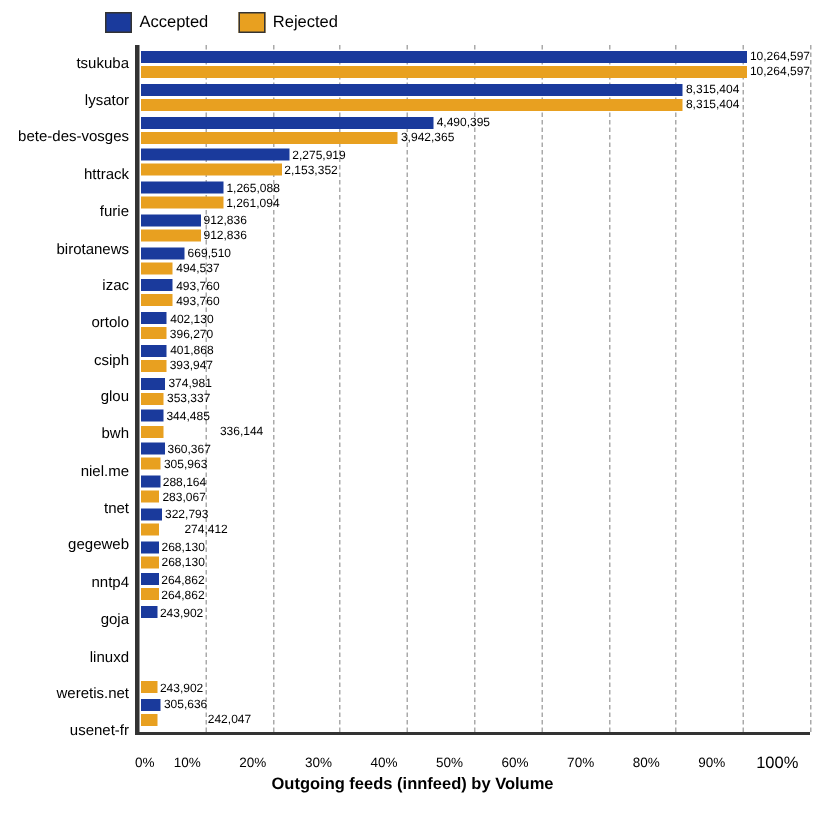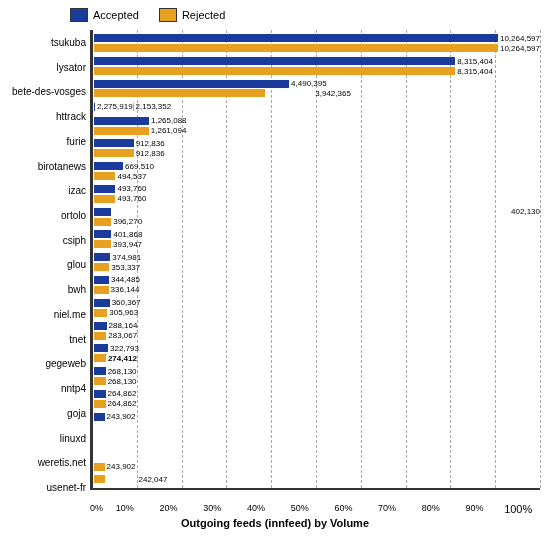--- a/index.html
+++ b/index.html
@@ -157,26 +157,26 @@
             <div style="display: flex; align-items: center; height: 9px;">
               <div class="bar rejected" style="width: 81.0105%; height: 8px;"></div>
               <span class="bar-label" style="font-size: 8px; margin-left: 2px;">8,315,404</span>
             </div>
           </div>
           <div style="display: flex; flex-direction: column; padding-left: 2px;">
             <div style="display: flex; align-items: flex-end; height: 9px; margin-bottom: 1px;">
               <div class="bar accepted" style="width: 43.7464%; height: 8px;"></div>
               <span class="bar-label" style="font-size: 8px; margin-left: 2px;">4,490,395</span>
             </div>
-            <div style="display: flex; align-items: flex-start; height: 9px; gap: 48px;">
+            <div style="display: flex; align-items: flex-end; height: 9px;">
               <div class="bar rejected" style="width: 38.4074%; height: 8px;"></div>
               <span class="bar-label" style="font-size: 8px; margin-left: 2px;">3,942,365</span>
             </div>
           </div>
-          <div style="display: flex; flex-direction: row; padding-left: 2px;">
+          <div style="display: flex; flex-direction: column; padding-left: 2px;">
             <div style="display: flex; align-items: center; height: 9px; margin-bottom: 1px;">
               <div class="bar accepted" style="width: 22.1725%; height: 8px;"></div>
               <span class="bar-label" style="font-size: 8px; margin-left: 2px;">2,275,919</span>
             </div>
             <div style="display: flex; align-items: center; height: 9px;">
               <div class="bar rejected" style="width: 20.9784%; height: 8px;"></div>
               <span class="bar-label" style="font-size: 8px; margin-left: 2px;">2,153,352</span>
             </div>
           </div>
           <div style="display: flex; flex-direction: column; padding-left: 2px;">
@@ -213,21 +213,21 @@
             <div style="display: flex; align-items: center; height: 9px; margin-bottom: 1px;">
               <div class="bar accepted" style="width: 4.81032%; height: 8px;"></div>
               <span class="bar-label" style="font-size: 8px; margin-left: 2px;">493,760</span>
             </div>
             <div style="display: flex; align-items: center; height: 9px;">
               <div class="bar rejected" style="width: 4.81032%; height: 8px;"></div>
               <span class="bar-label" style="font-size: 8px; margin-left: 2px;">493,760</span>
             </div>
           </div>
           <div style="display: flex; flex-direction: column; padding-left: 2px;">
-            <div style="display: flex; align-items: center; height: 9px; margin-bottom: 1px; justify-content: space-between;">
+            <div style="display: flex; align-items: center; height: 9px; margin-bottom: 1px;">
               <div class="bar accepted" style="width: 3.91764%; height: 8px;"></div>
               <span class="bar-label" style="font-size: 8px; margin-left: 2px;">402,130</span>
             </div>
             <div style="display: flex; align-items: center; height: 9px;">
               <div class="bar rejected" style="width: 3.86055%; height: 8px;"></div>
               <span class="bar-label" style="font-size: 8px; margin-left: 2px;">396,270</span>
             </div>
           </div>
           <div style="display: flex; flex-direction: column; padding-left: 2px;">
             <div style="display: flex; align-items: center; height: 9px; margin-bottom: 1px;">
@@ -247,21 +247,21 @@
             <div style="display: flex; align-items: center; height: 9px;">
               <div class="bar rejected" style="width: 3.44229%; height: 8px;"></div>
               <span class="bar-label" style="font-size: 8px; margin-left: 2px;">353,337</span>
             </div>
           </div>
           <div style="display: flex; flex-direction: column; padding-left: 2px;">
             <div style="display: flex; align-items: center; height: 9px; margin-bottom: 1px;">
               <div class="bar accepted" style="width: 3.35605%; height: 8px;"></div>
               <span class="bar-label" style="font-size: 8px; margin-left: 2px;">344,485</span>
             </div>
-            <div style="display: flex; align-items: flex-end; height: 9px;">
+            <div style="display: flex; align-items: flex-end; height: 9px; gap: 36px;">
               <div class="bar rejected" style="width: 3.27479%; height: 8px;"></div>
               <span class="bar-label" style="font-size: 8px; margin-left: 2px;">336,144</span>
             </div>
           </div>
           <div style="display: flex; flex-direction: column; padding-left: 2px;">
             <div style="display: flex; align-items: center; height: 9px; margin-bottom: 1px;">
               <div class="bar accepted" style="width: 3.51078%; height: 8px;"></div>
               <span class="bar-label" style="font-size: 8px; margin-left: 2px;">360,367</span>
             </div>
             <div style="display: flex; align-items: center; height: 9px;">
@@ -279,21 +279,21 @@
               <span class="bar-label" style="font-size: 8px; margin-left: 2px;">283,067</span>
             </div>
           </div>
           <div style="display: flex; flex-direction: column; padding-left: 2px;">
             <div style="display: flex; align-items: center; height: 9px; margin-bottom: 1px;">
               <div class="bar accepted" style="width: 3.14472%; height: 8px;"></div>
               <span class="bar-label" style="font-size: 8px; margin-left: 2px;">322,793</span>
             </div>
             <div style="display: flex; align-items: center; height: 9px;">
               <div class="bar rejected" style="width: 2.67338%; height: 8px;"></div>
-              <span class="bar-label" style="font-size: 8px; margin-left: 2px; font-weight: bold;">274,412</span>
+              <span class="bar-label" style="font-size: 8px; margin-left: 17px;">274,412</span>
             </div>
           </div>
           <div style="display: flex; flex-direction: column; padding-left: 2px;">
             <div style="display: flex; align-items: center; height: 9px; margin-bottom: 1px;">
               <div class="bar accepted" style="width: 2.61218%; height: 8px;"></div>
               <span class="bar-label" style="font-size: 8px; margin-left: 2px;">268,130</span>
             </div>
             <div style="display: flex; align-items: center; height: 9px;">
               <div class="bar rejected" style="width: 2.61218%; height: 8px;"></div>
               <span class="bar-label" style="font-size: 8px; margin-left: 2px;">268,130</span>
@@ -313,20 +313,24 @@
             <div style="display: flex; align-items: center; height: 9px; margin-bottom: 1px;">
               <div class="bar accepted" style="width: 2.37615%; height: 8px;"></div>
               <span class="bar-label" style="font-size: 8px; margin-left: 2px;">243,902</span>
             </div>
             <div style="display: flex; align-items: center; height: 9px;">
               <div class="bar rejected" style="width: 2.37615%; height: 8px;"></div>
               <span class="bar-label" style="font-size: 8px; margin-left: 2px;">243,902</span>
             </div>
           </div>
           <div style="display: flex; flex-direction: column; padding-left: 2px;">
+            <div style="display: flex; align-items: center; height: 9px; margin-bottom: 1px;">
+              <div class="bar accepted" style="width: 2.97757%; height: 8px;"></div>
+              <span class="bar-label" style="font-size: 8px; margin-left: 2px;">305,636</span>
+            </div>
             <div style="display: flex; align-items: center; height: 9px;">
               <div class="bar rejected" style="width: 2.35808%; height: 8px;"></div>
               <span class="bar-label" style="font-size: 8px; margin-left: 2px; padding-left: 32px;">242,047</span>
             </div>
           </div>
         </div>
     </div>
   </div>
 
   <div id="x-labels" style="display:flex; margin-left:80px; margin-top:3px;">

